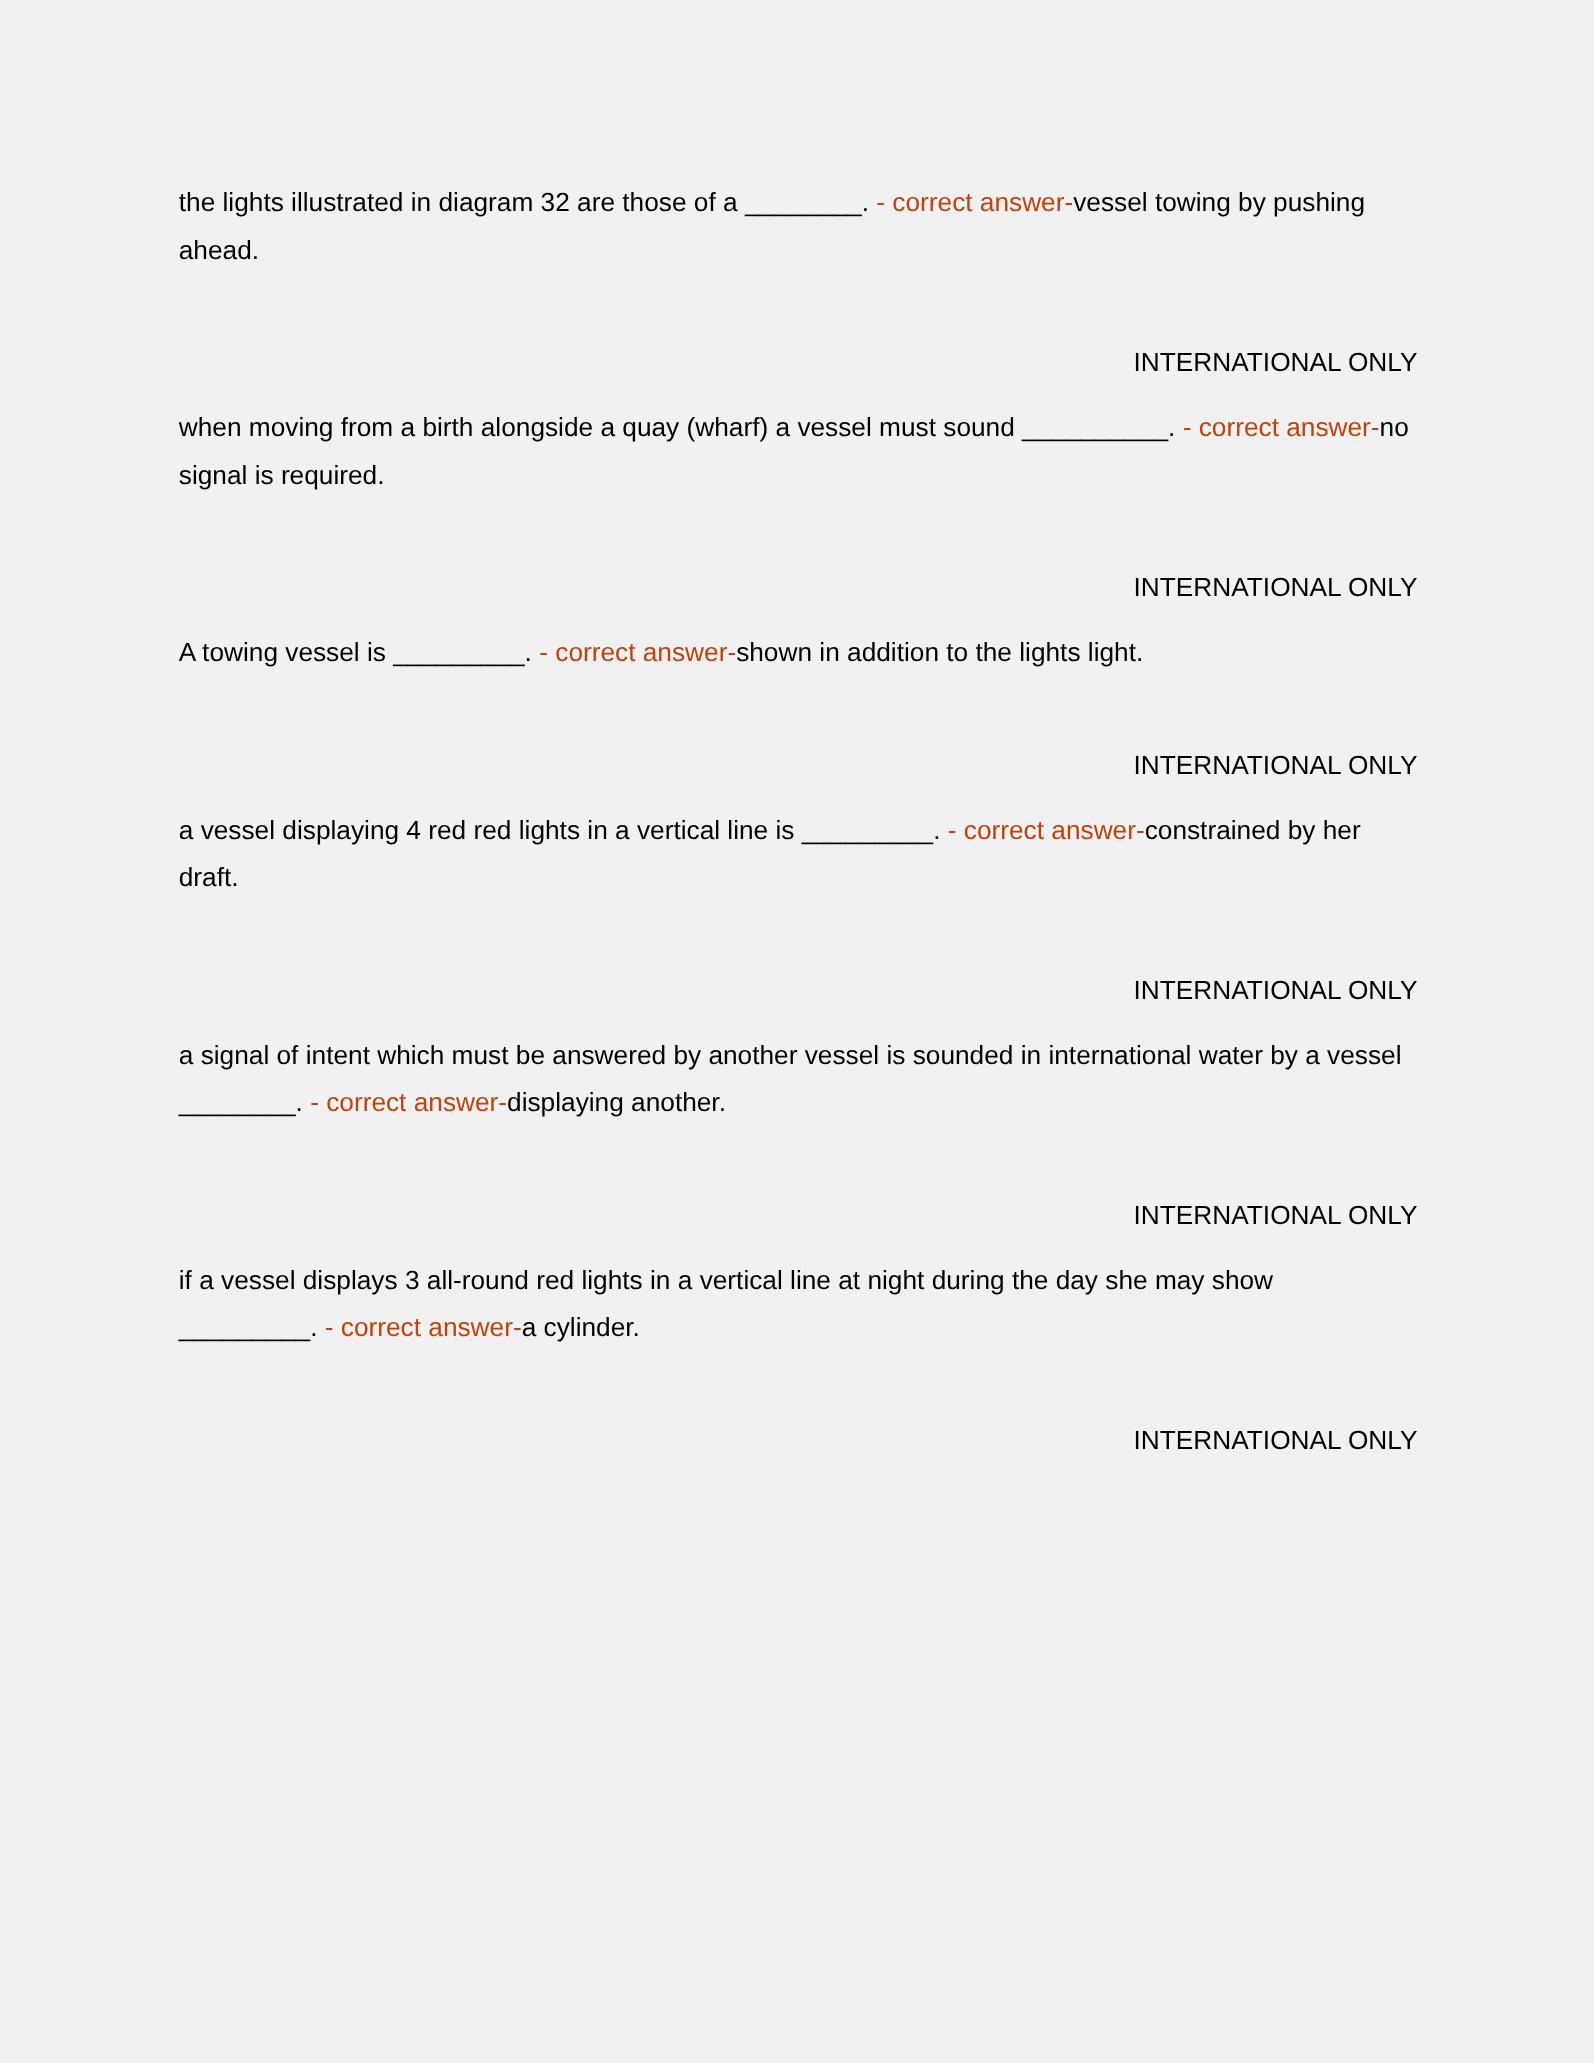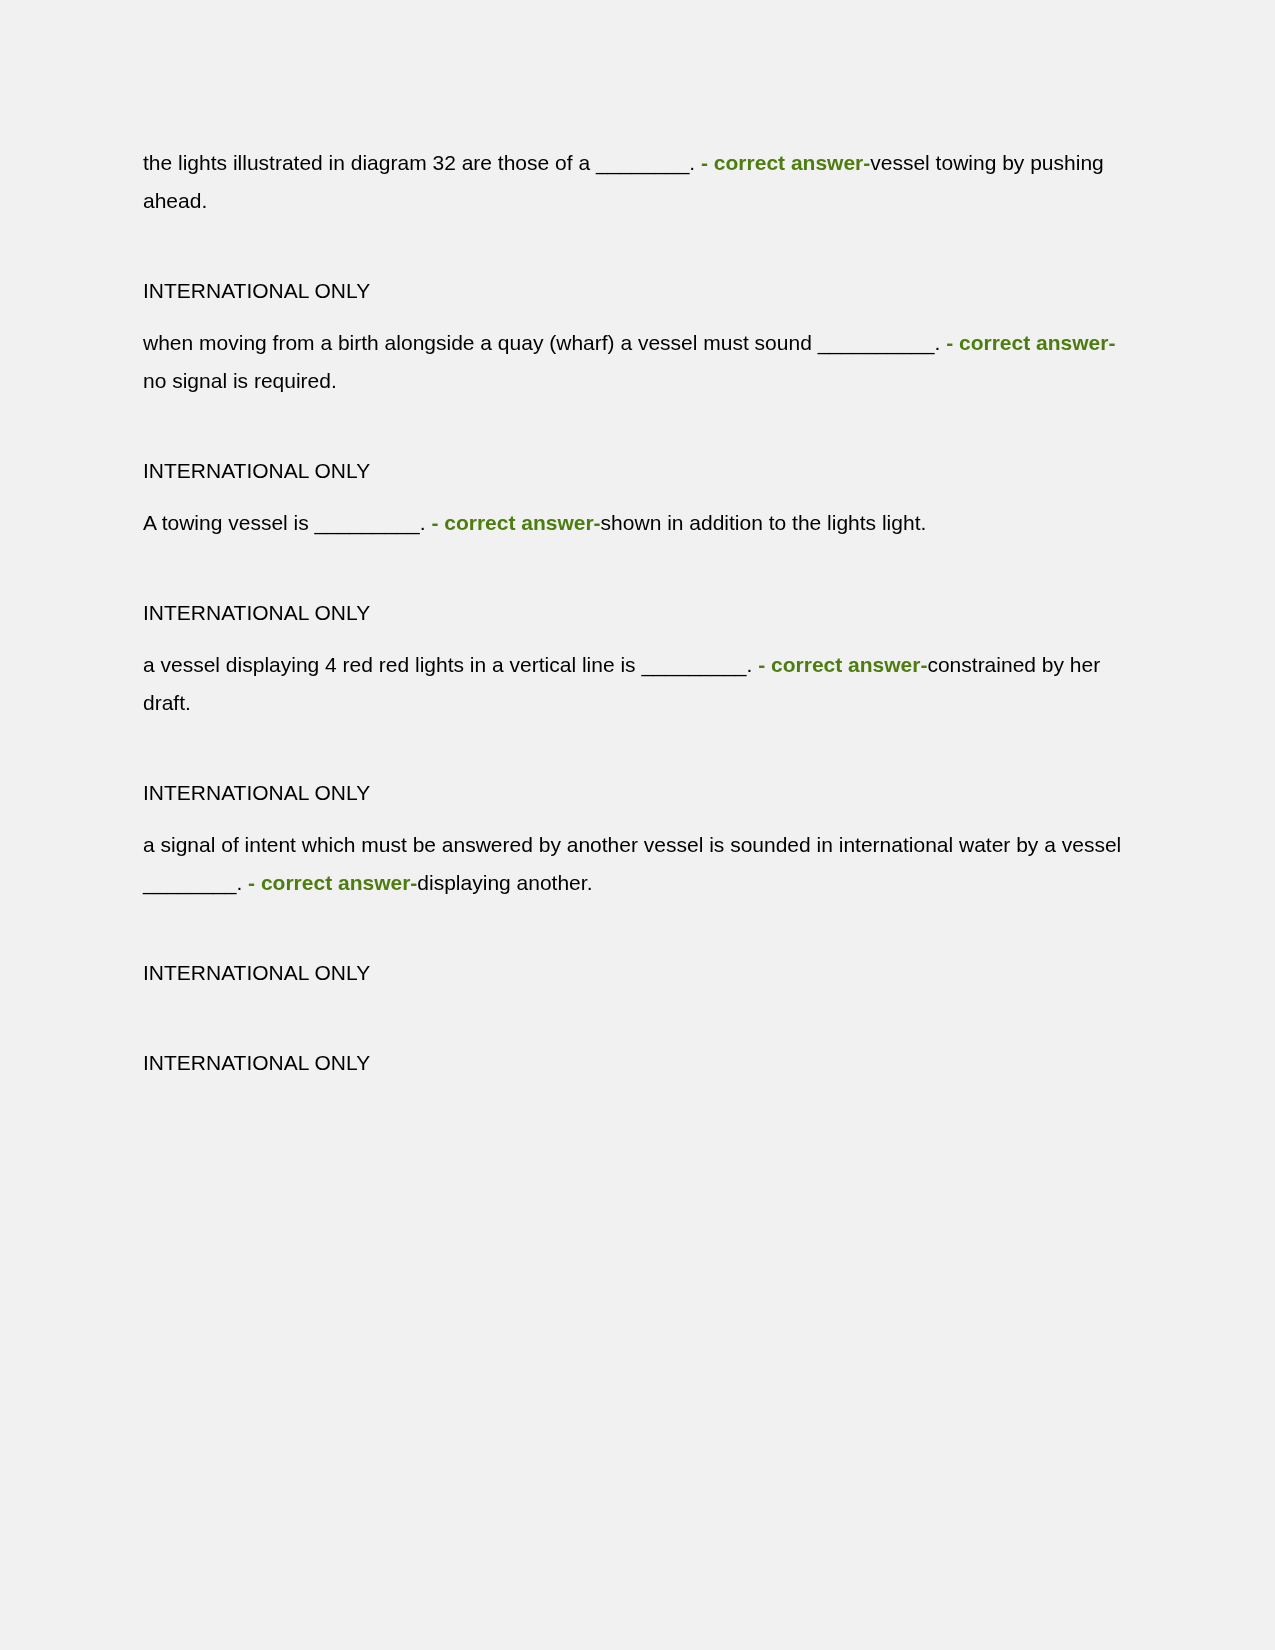--- a/index.html
+++ b/index.html
@@ -21,30 +21,31 @@
     color: #000000;
     font-size: 21px;
     line-height: 38px;
   }
   .section-heading {
     margin: 52px 0 14px 0;
     font-size: 21px;
     line-height: 38px;
     color: #000000;
     white-space: nowrap;
+    text-align: right;
   }
   .question {
     margin: 0 0 14px 0;
   }
   .section:first-child .question {
     margin-top: 0;
   }
   .answer-label {
-    color: #4d7c0f;
-    font-weight: bold;
+    color: #c2410c;
+    font-weight: normal;
   }
 </style>
 </head>
 <body>
 
 <div class="doc">
   <div id="sections">
       <div class="section">
         <p class="question"><span>the lights illustrated in diagram 32 are those of a ________. </span><span class="answer-label">- correct answer-</span><span>vessel towing by pushing ahead.</span></p>
       </div>
@@ -59,18 +60,19 @@
       <div class="section">
         <div class="section-heading">INTERNATIONAL ONLY</div>
         <p class="question"><span>a vessel displaying 4 red red lights in a vertical line is _________. </span><span class="answer-label">- correct answer-</span><span>constrained by her draft.</span></p>
       </div>
       <div class="section">
         <div class="section-heading">INTERNATIONAL ONLY</div>
         <p class="question"><span>a signal of intent which must be answered by another vessel is sounded in international water by a vessel ________. </span><span class="answer-label">- correct answer-</span><span>displaying another.</span></p>
       </div>
       <div class="section">
         <div class="section-heading">INTERNATIONAL ONLY</div>
+        <p class="question"><span>if a vessel displays 3 all-round red lights in a vertical line at night during the day she may show _________. </span><span class="answer-label">- correct answer-</span><span>a cylinder.</span></p>
       </div>
       <div class="section">
         <div class="section-heading">INTERNATIONAL ONLY</div>
       </div>
     </div>
 </div>
 
 </body></html>

